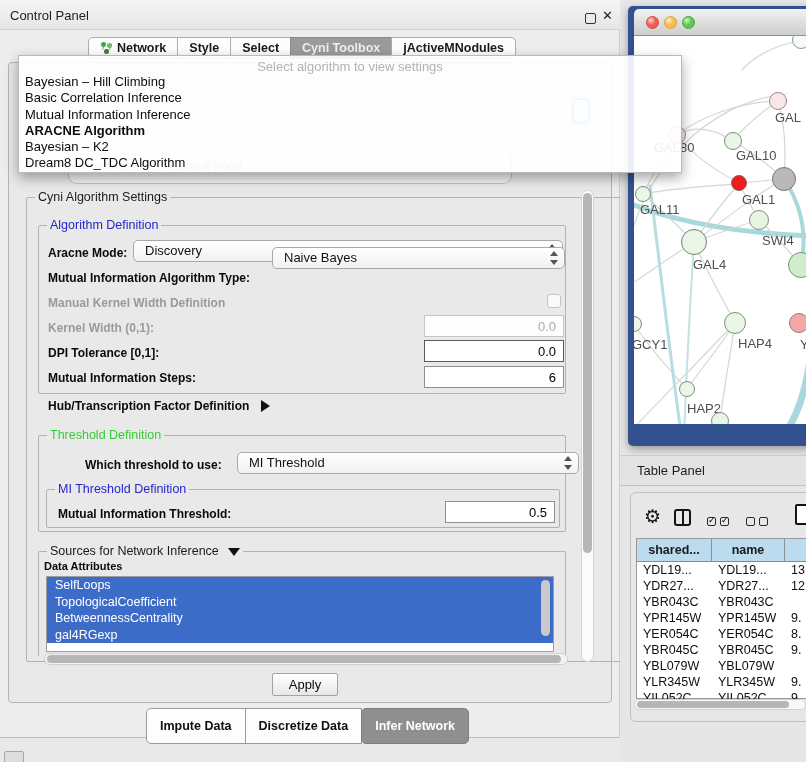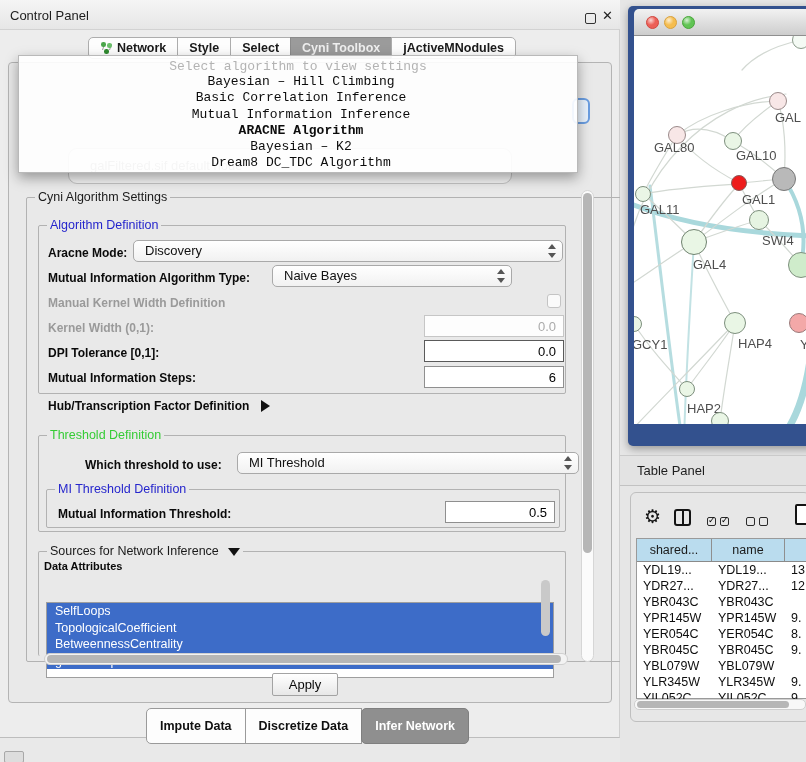--- a/index.html
+++ b/index.html
@@ -36,24 +36,24 @@
                 border:1px solid #b4b4b4; border-radius:4px; }
 
   
   #ghost-combo { left:68px; top:148px; width:444px; height:36px; border:1px solid #c2c2c2;
                  border-radius:9px; background:#f4f4f4; z-index:1; }
   #ghost-combo-text { left:90px; top:158px; font-size:13px; color:#8f8f8f; z-index:1; }
   #blue-fragment { left:572px; top:98px; width:18px; height:26px; border:2px solid #6a9de0;
                    border-radius:6px; background:#e8f1fb; z-index:1; }
 
   
-  #dropdown { left:18px; top:55px; width:560px; height:118px; background:rgba(255,255,255,0.91);
-              border:1px solid #b9b9b9; box-shadow:0 5px 12px rgba(0,0,0,0.35); z-index:50;font-family:Liberation Mono, monospace; }
+  #dropdown { left:18px; top:55px; width:664px; height:118px; background:rgba(255,255,255,0.91);
+              border:1px solid #b9b9b9; box-shadow:0 5px 12px rgba(0,0,0,0.35); z-index:50; }
   #dd-hint { text-align:center; font-size:13px; color:#b3b3b3; padding-top:3px; height:18px; }
-  .dd-item { height:16.3px; line-height:16.3px; padding-left:6px; font-size:13px; color:#0c0c0c; white-space:nowrap;text-align:center; }
+  .dd-item { height:16.3px; line-height:16.3px; padding-left:6px; font-size:13px; color:#0c0c0c; white-space:nowrap; }
   .dd-item.bold { font-weight:bold; }
 
   
   fieldset { position:absolute; border:1px solid #b2b2b2; border-radius:2px; }
   legend { font-size:12.5px; margin-left:8px; padding:0 3px; color:#1a1a1a; white-space:nowrap; }
   legend.blue { color:#2525cc; } legend.green { color:#35cc35; }
   #fs-cyni { left:26px; top:190px; width:637px; height:472px; }
   #fs-alg  { left:38px; top:218px; width:528px; height:176px; }
   #fs-thr  { left:38px; top:428px; width:528px; height:104px; }
   #fs-mithr{ left:46px; top:482px; width:514px; height:46px; }
@@ -81,21 +81,21 @@
   #hub-row { left:48px; top:399px; font-size:12px; font-weight:bold; color:#0a0a0a; }
   .tri-right { display:inline-block; width:0; height:0; border-top:6px solid transparent;
                border-bottom:6px solid transparent; border-left:9px solid #111; margin-left:8px;
                vertical-align:-2px; }
   .tri-down { display:inline-block; width:0; height:0; border-left:6px solid transparent;
               border-right:6px solid transparent; border-top:8px solid #111; margin-left:6px; vertical-align:-1px; }
 
   
   #attr-label { left:44px; top:560px; font-size:11px; font-weight:bold; }
   #attr-list { left:46px; top:576px; width:508px; height:76px; background:#fff; border:1px solid #9e9e9e;
-               overflow:hidden;margin-top:26px; }
+               overflow:hidden; }
   .attr-item { height:16.5px; line-height:16.5px; padding-left:8px; font-size:12.5px;
                background:#3d6cc8; color:#fff; white-space:nowrap; }
   #attr-vscroll { left:541px; top:580px; width:9px; height:56px; background:#c9c9c9; border-radius:5px; }
 
   
   #hscroll-track { left:44px; top:653px; width:524px; height:12px; background:#f3f3f3;
                    border:1px solid #d0d0d0; border-radius:6px; }
   #hscroll-thumb { left:47px; top:655px; width:514px; height:8px; background:#b6b6b6; border-radius:4px; }
   #vscroll-track { left:581px; top:190px; width:13px; height:472px; background:#fbfbfb;
                    border:1px solid #d6d6d6; border-radius:7px; }
@@ -141,21 +141,21 @@
   .mini-cb { position:relative; display:inline-block; width:9px; height:9px; border:1.5px solid #2a2a2a;
              border-radius:2px; margin-right:4px; }
   .mini-cb.on::after { content:"✓"; position:absolute; left:0; top:-3px; font-size:9px; font-weight:bold; }
   #cbs-checked { left:707px; top:512px; } #cbs-unchecked { left:746px; top:512px; }
   #doc-icon { left:795px; top:504px; width:16px; height:21px; border:2px solid #141414; border-radius:2px; background:#fff; }
 
   #tbl { left:636px; top:538px; width:200px; height:161px; background:#fff; border:1px solid #9a9a9a; }
   #tbl-head { position:absolute; left:0; top:0; display:flex; height:23px; width:100%;
               border-bottom:1px solid #8a8a8a; }
   .th { background:#badcee; border-right:1px solid #8f8f8f; font-size:12.5px; color:#1a1a1a;
-        display:flex; align-items:center; justify-content:center; }
+        display:flex; align-items:center; justify-content:center;font-weight:bold; }
   #tbl-rows { position:absolute; left:0; top:24px; width:100%; height:136px; overflow:hidden; }
   .tr { display:flex; height:16px; }
   .td { font-size:12.5px; color:#0e0e0e; padding-left:6px; white-space:nowrap; overflow:hidden; }
 
   #tbl-hscroll-track { left:634px; top:699px; width:172px; height:11px; background:#f8f8f8;
                        border:1px solid #cfcfcf; border-radius:5px; }
   #tbl-hscroll-thumb { left:637px; top:701px; width:152px; height:7px; background:#b6b6b6; border-radius:4px; }
 
   #mini-panel-icon { left:4px; top:751px; width:20px; height:12px; border:1px solid #a8a8a8;
                      background:#dddddd; border-radius:2px; }
@@ -205,21 +205,21 @@
       <legend class="blue">Algorithm Definition</legend>
     </fieldset>
 
     <div class="flabel abs" style="left:48px; top:246px;">Aracne Mode:</div>
     <div class="combo abs" style="left:133px; top:240px; width:430px;">
       <span>Discovery</span>
       <span class="stepper"></span>
     </div>
 
     <div class="flabel abs" style="left:48px; top:271px;">Mutual Information Algorithm Type:</div>
-    <div class="combo abs" style="left:272px; top:265px; width:240px;">
+    <div class="combo abs" style="left:272px; top:247px; width:293px;">
       <span>Naive Bayes</span>
       <span class="stepper"></span>
     </div>
 
     <div class="flabel dis abs" style="left:48px; top:296px;">Manual Kernel Width Definition</div>
     <div id="cb-kernel" class="abs"></div>
 
     <div class="flabel dis abs" style="left:48px; top:321px;">Kernel Width (0,1):</div>
     <div class="tfield dis abs" style="left:424px; top:315px; width:140px;">0.0</div>
 

